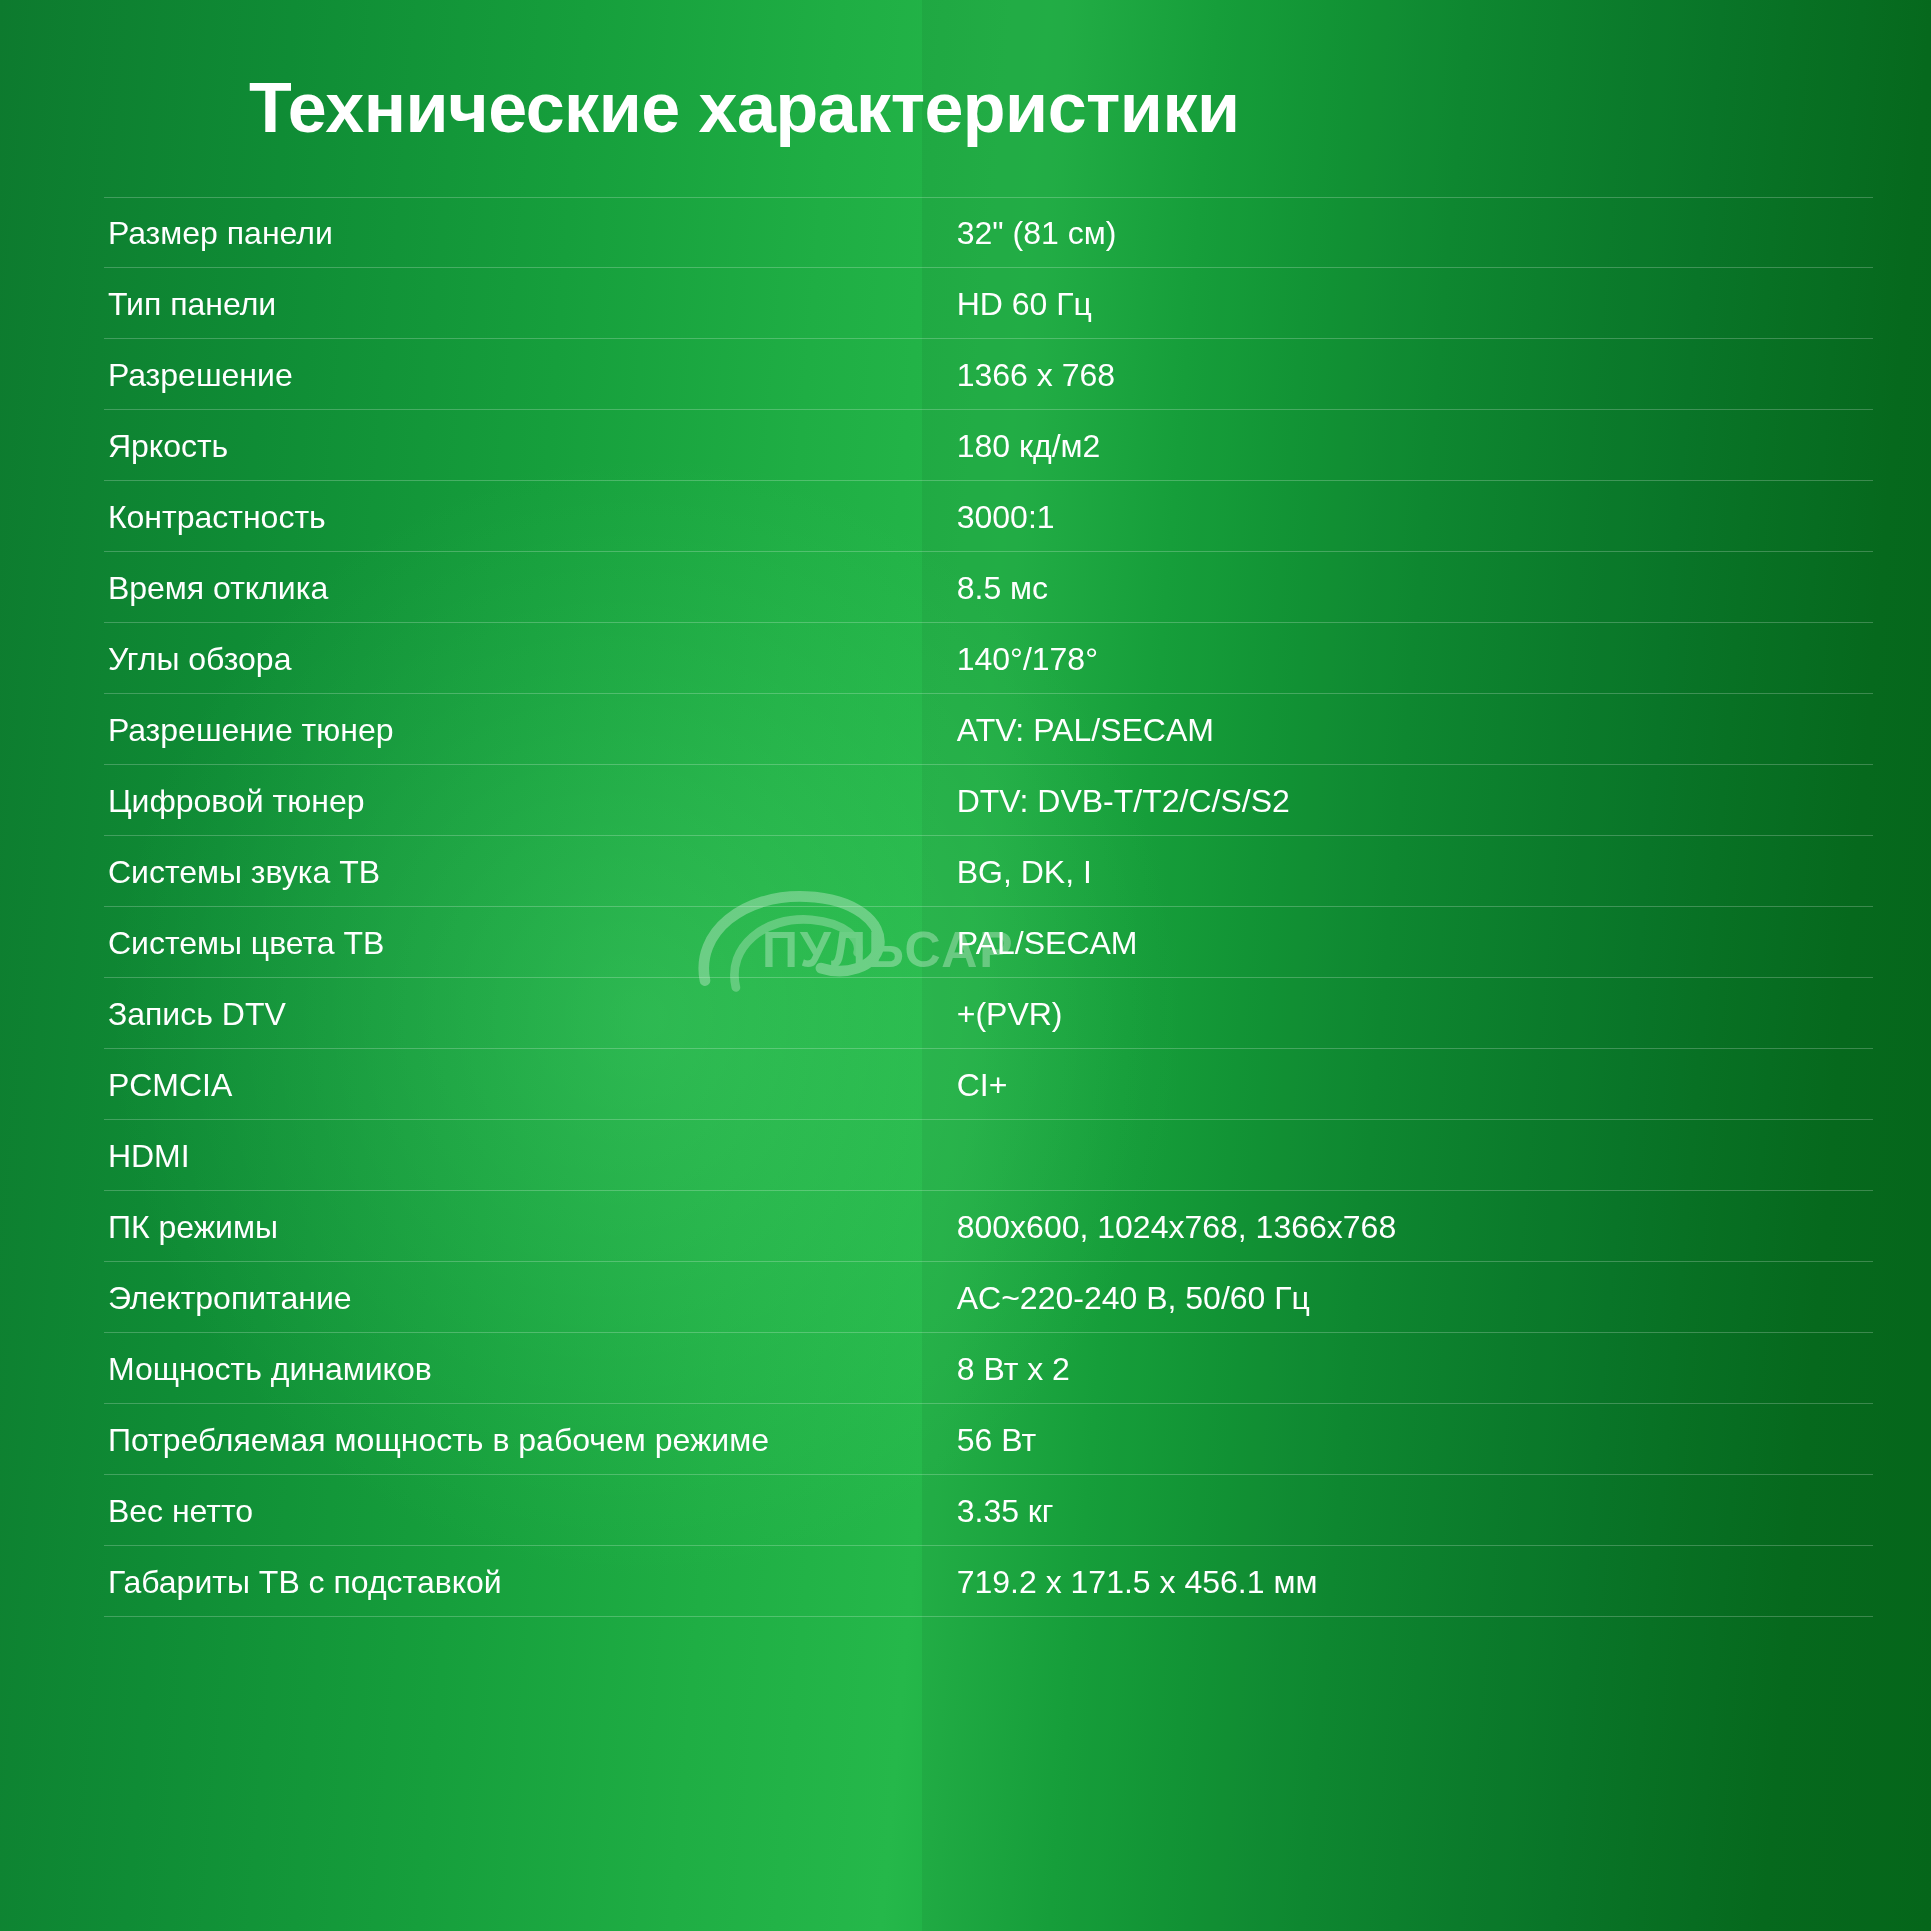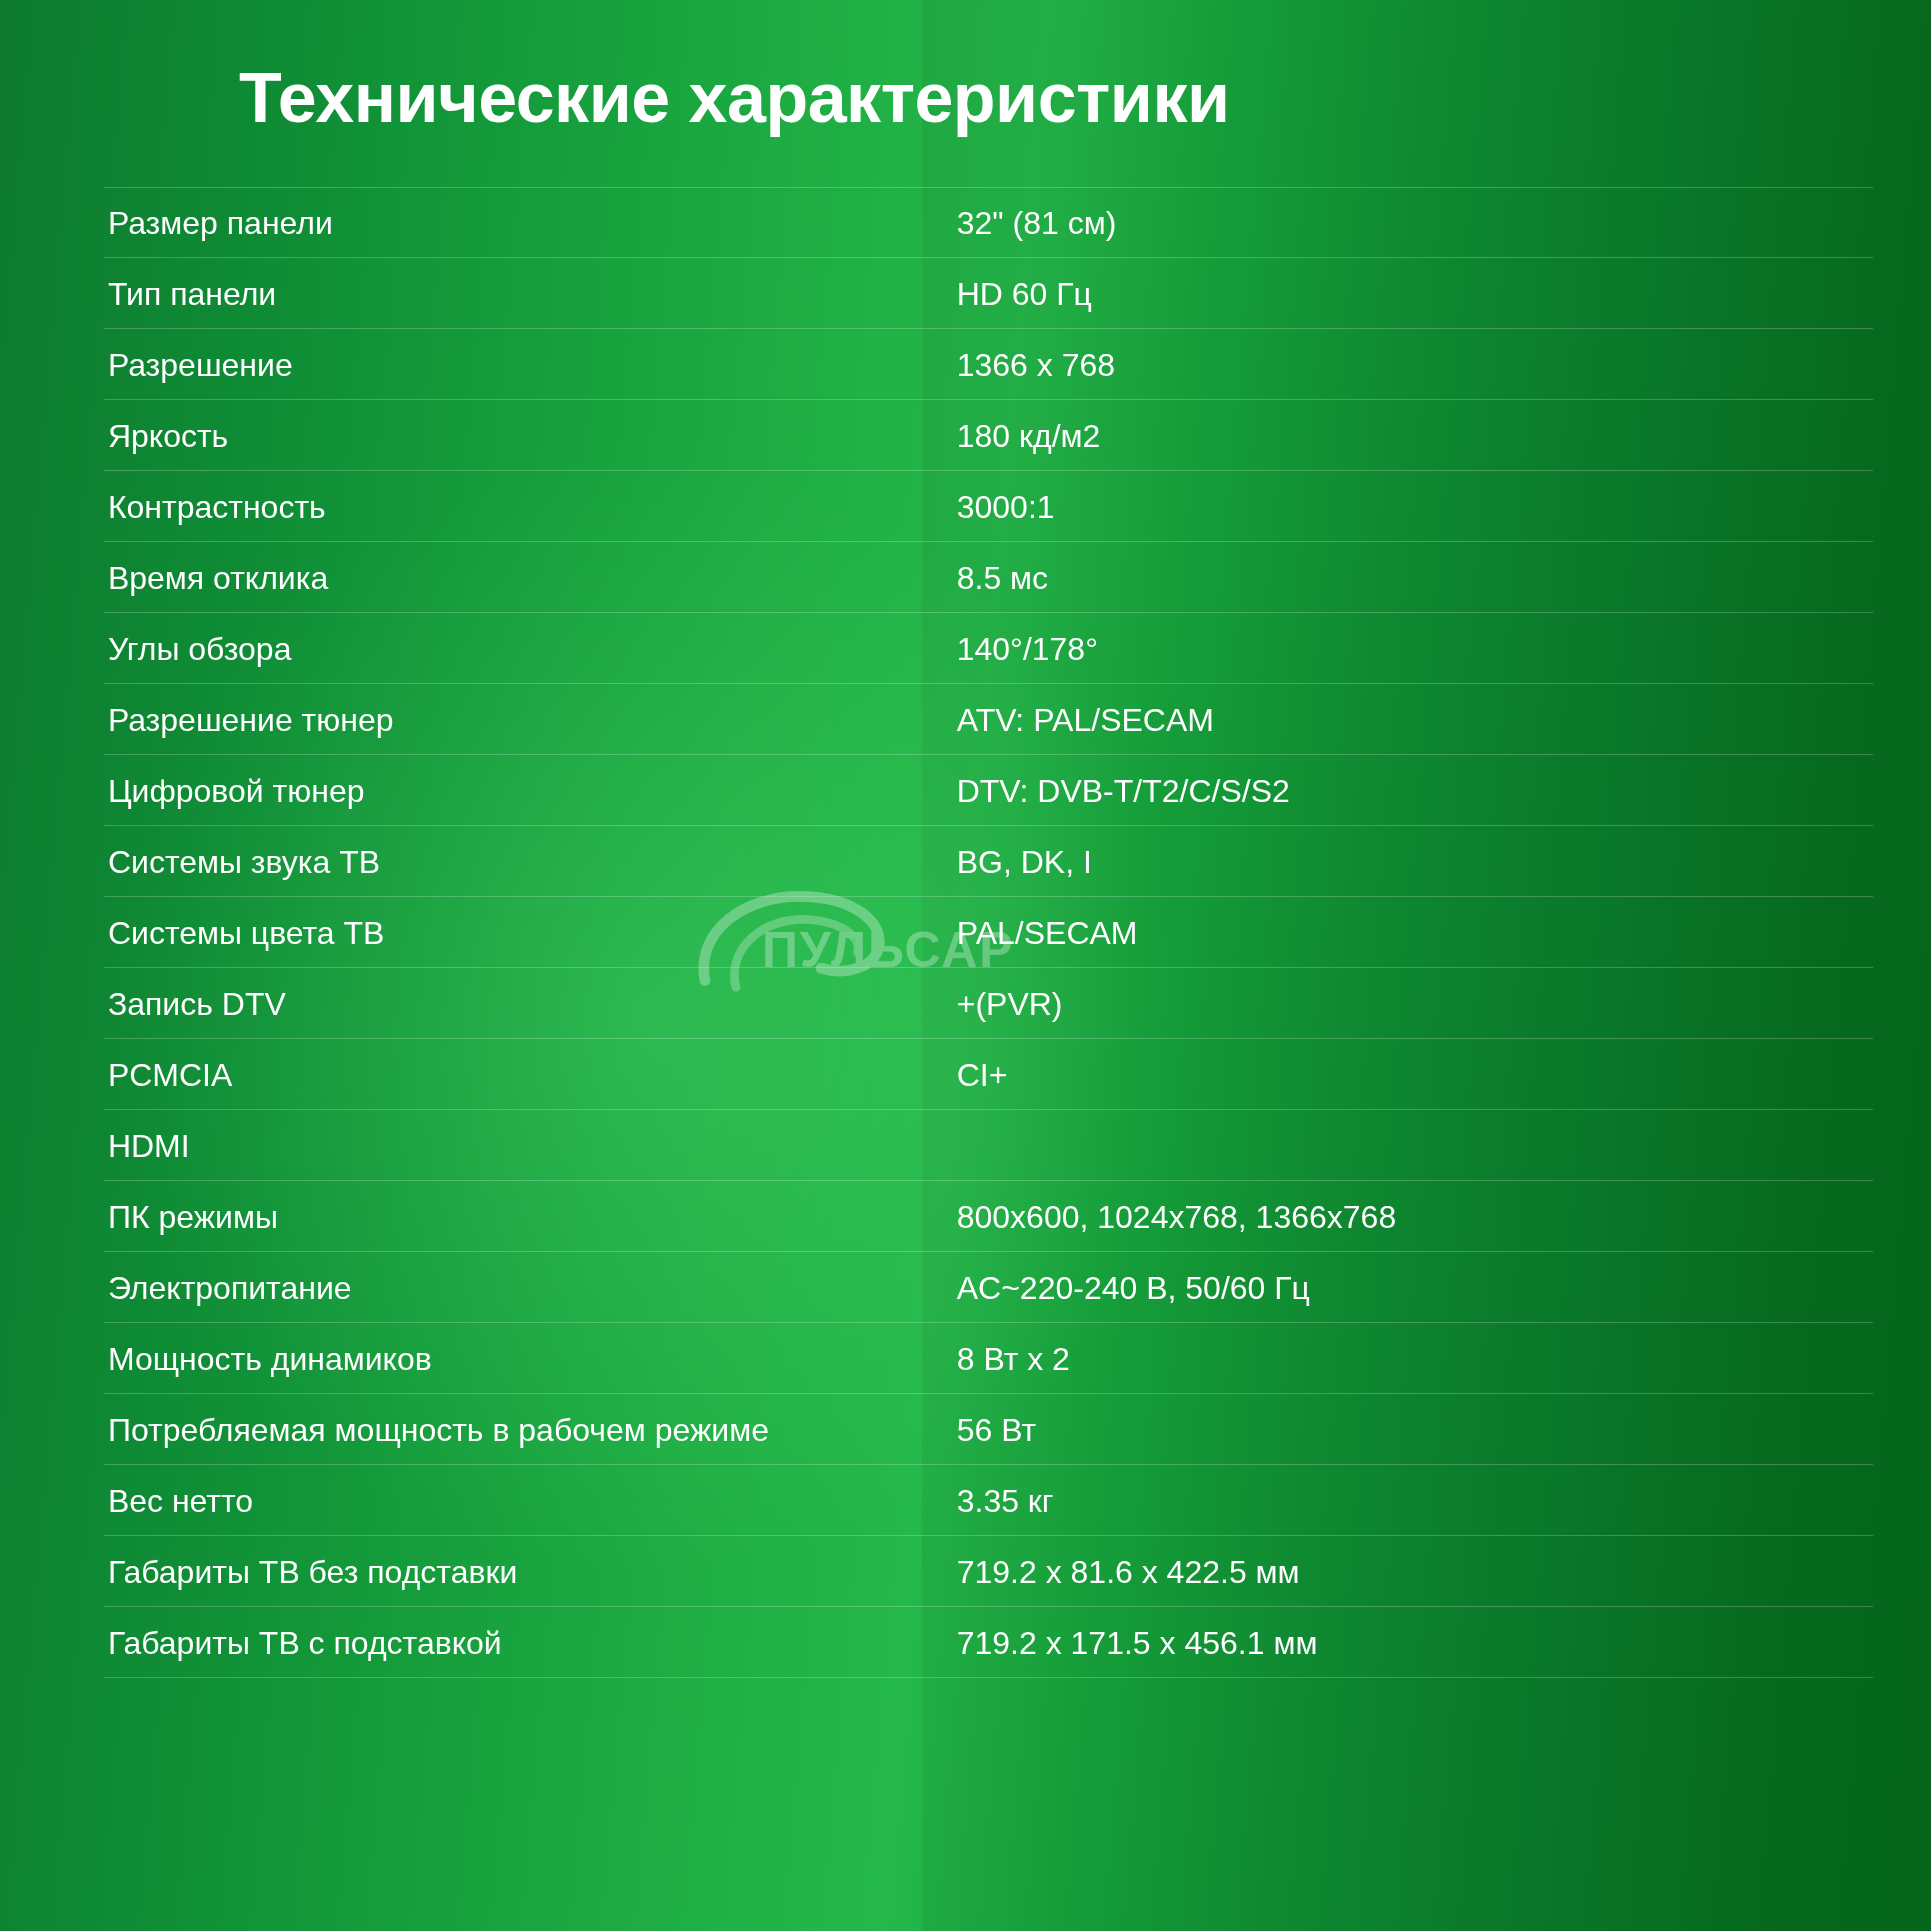--- a/index.html
+++ b/index.html
@@ -51,21 +51,21 @@
     left: 116px;
     top: 463px;
     width: 1062px;
     height: 1110px;
     background: radial-gradient(ellipse at center, rgba(120, 255, 150, 0.20) 0%, rgba(120, 255, 150, 0.07) 45%, rgba(120, 255, 150, 0) 72%);
     pointer-events: none;
   }
 
   .page-title {
     position: relative;
-    margin: 0;
+    margin: 10px;
     padding: 60px 0 0 239px;
     color: #ffffff;
     font-size: 70px;
     font-weight: bold;
     letter-spacing: -0.5px;
     line-height: 1.1;
   }
 
   .spec-table {
     position: relative;
@@ -229,24 +229,20 @@
     <div class="spec-row">
       <div class="spec-label">Потребляемая мощность в рабочем режиме</div>
       <div class="spec-value">56 Вт</div>
     </div>
 
     <div class="spec-row">
       <div class="spec-label">Вес нетто</div>
       <div class="spec-value">3.35 кг</div>
     </div>
 
-    <div class="spec-row">
-      <div class="spec-label">Габариты ТВ без подставки</div>
-      <div class="spec-value">719.2 x 81.6 x 422.5 мм</div>
-    </div>
 
     <div class="spec-row">
       <div class="spec-label">Габариты ТВ с подставкой</div>
       <div class="spec-value">719.2 x 171.5 x 456.1 мм</div>
     </div>
 
   </div>
 
   <div class="watermark">
     <svg width="541" height="126" viewBox="0 0 560 130" xmlns="http://www.w3.org/2000/svg">

